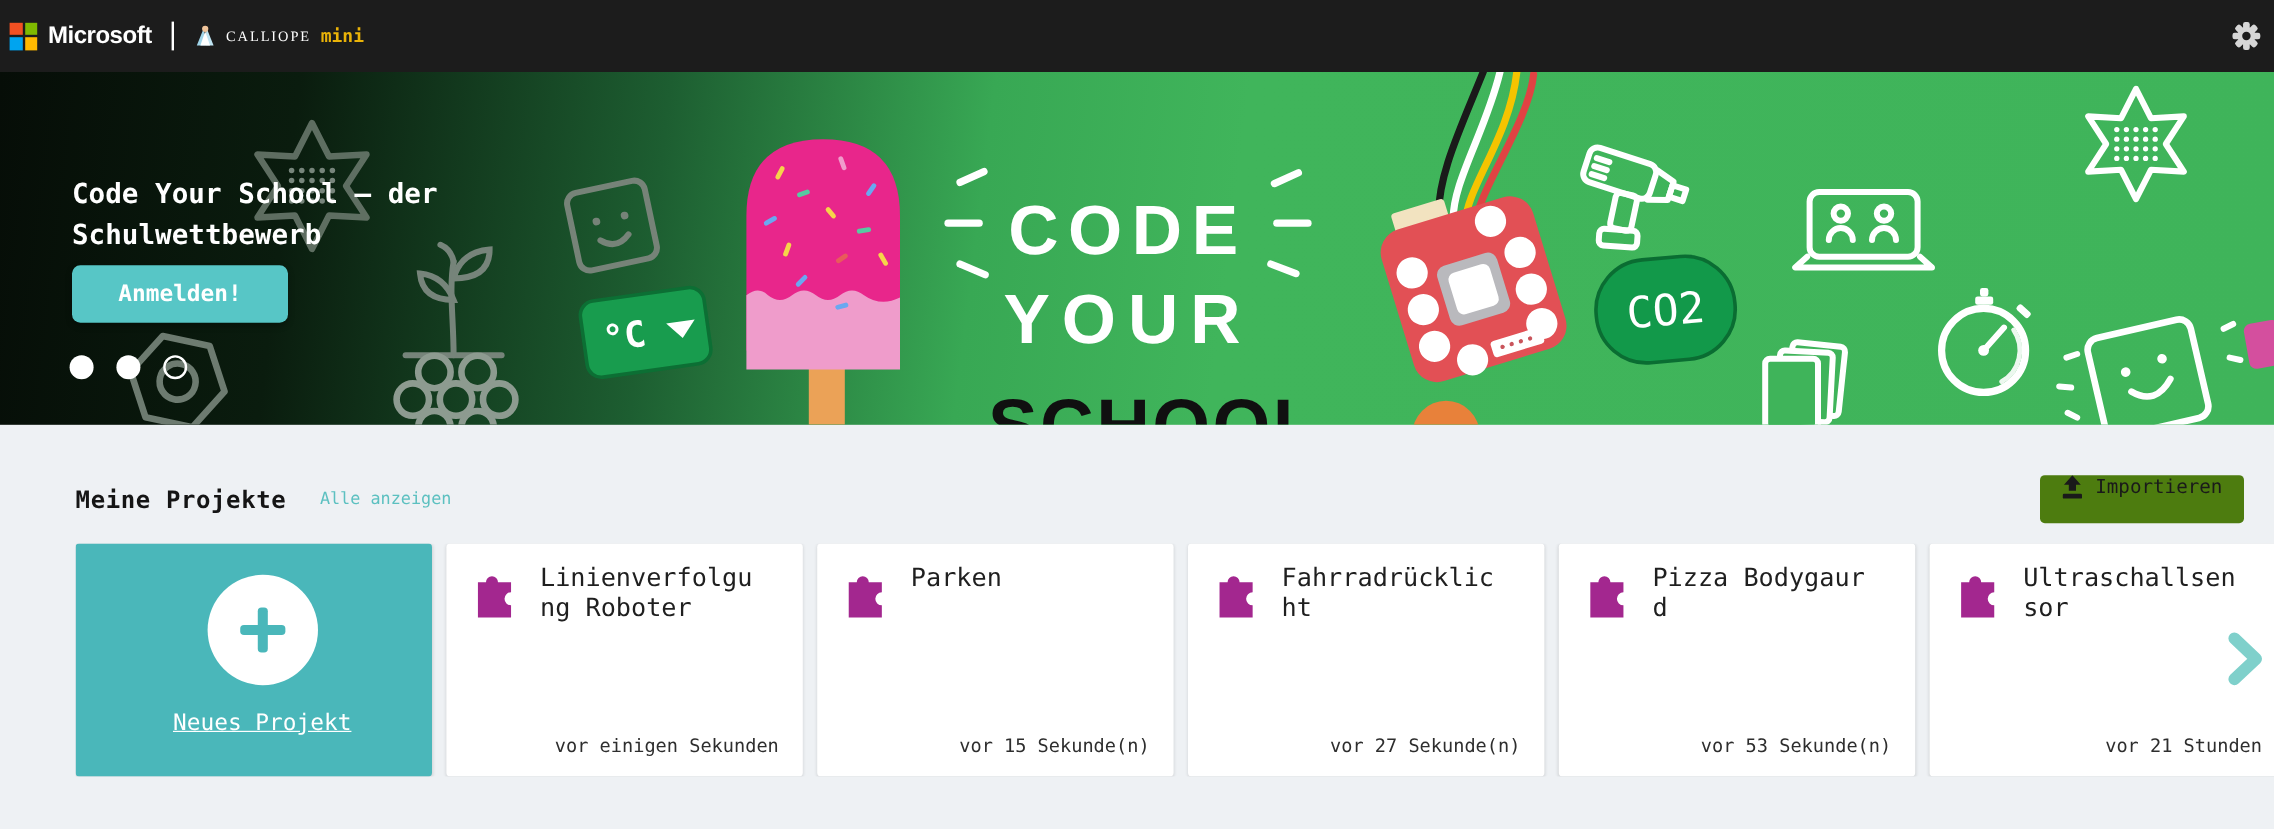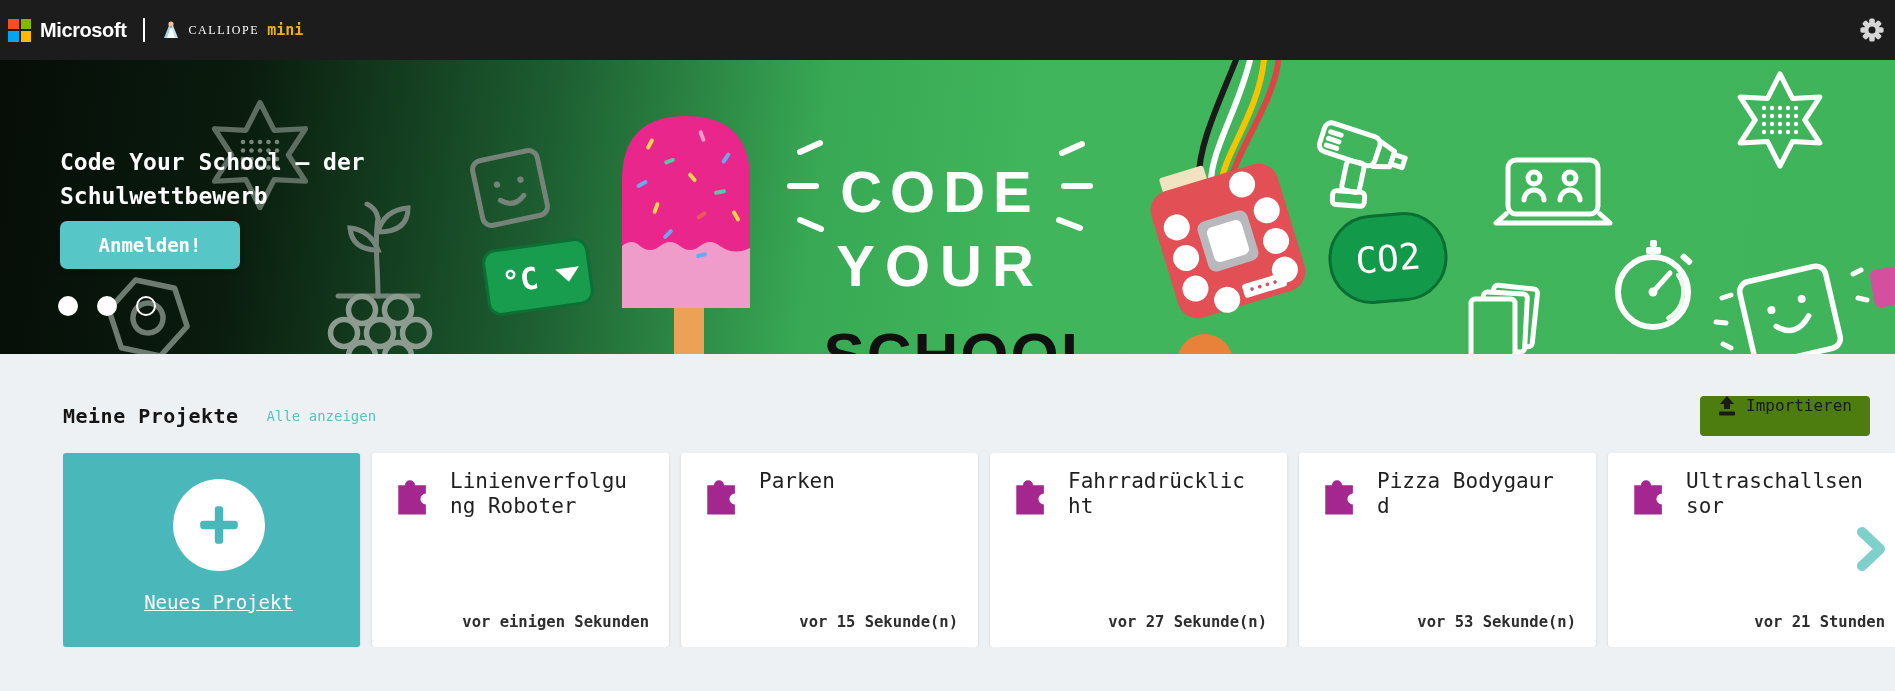--- a/index.html
+++ b/index.html
@@ -39,21 +39,21 @@
   .import-btn{margin-left:auto;height:40px;background:#4d7c0f;border:none;border-radius:4px;display:flex;align-items:flex-start;
     gap:10px;padding:0 18px;font-family:"DejaVu Sans Mono",monospace;font-size:16px;color:#1a1a1a;cursor:pointer;}
   .cards-row{position:relative;margin-top:17px;display:flex;gap:12px;height:194px;overflow:hidden;}
   .card{flex:0 0 283px;width:283px;height:194px;background:#fff;border-radius:3px;position:relative;
     box-shadow:0 1px 3px rgba(0,0,0,.13);cursor:pointer;padding-left:14px;}
   .card-new{background:#4ab7ba;display:flex;flex-direction:column;align-items:center;}
   .plus-circle{margin-top:26px;width:92px;height:92px;border-radius:50%;background:#fff;display:flex;align-items:center;justify-content:center;}
   .card-new-label{margin-top:20px;color:#fff;font-size:19px;text-decoration:underline;}
   .puzzle{position:absolute;left:22px;top:18px;}
   .card-title{position:absolute;left:78px;top:16px;width:182px;font-size:21px;line-height:25px;color:#1f1f1f;word-break:break-all;}
-  .card-time{position:absolute;right:20px;bottom:16px;font-size:15.5px;color:#2e2e2e;font-weight:bold;}
+  .card-time{position:absolute;right:20px;bottom:16px;font-size:15.5px;color:#2e2e2e;}
   .card-partial{background:#fbfcfd;box-shadow:0 1px 3px rgba(0,0,0,.08);}
   .card-partial .puzzle{opacity:.32;}
   .chevron-btn{position:absolute;right:6px;top:72px;background:none;border:none;padding:0;cursor:pointer;line-height:0;}
 </style>
 </head>
 <body>
 
 <header class="topbar">
   <div class="ms-logo">
     <i style="background:#f25022"></i>

